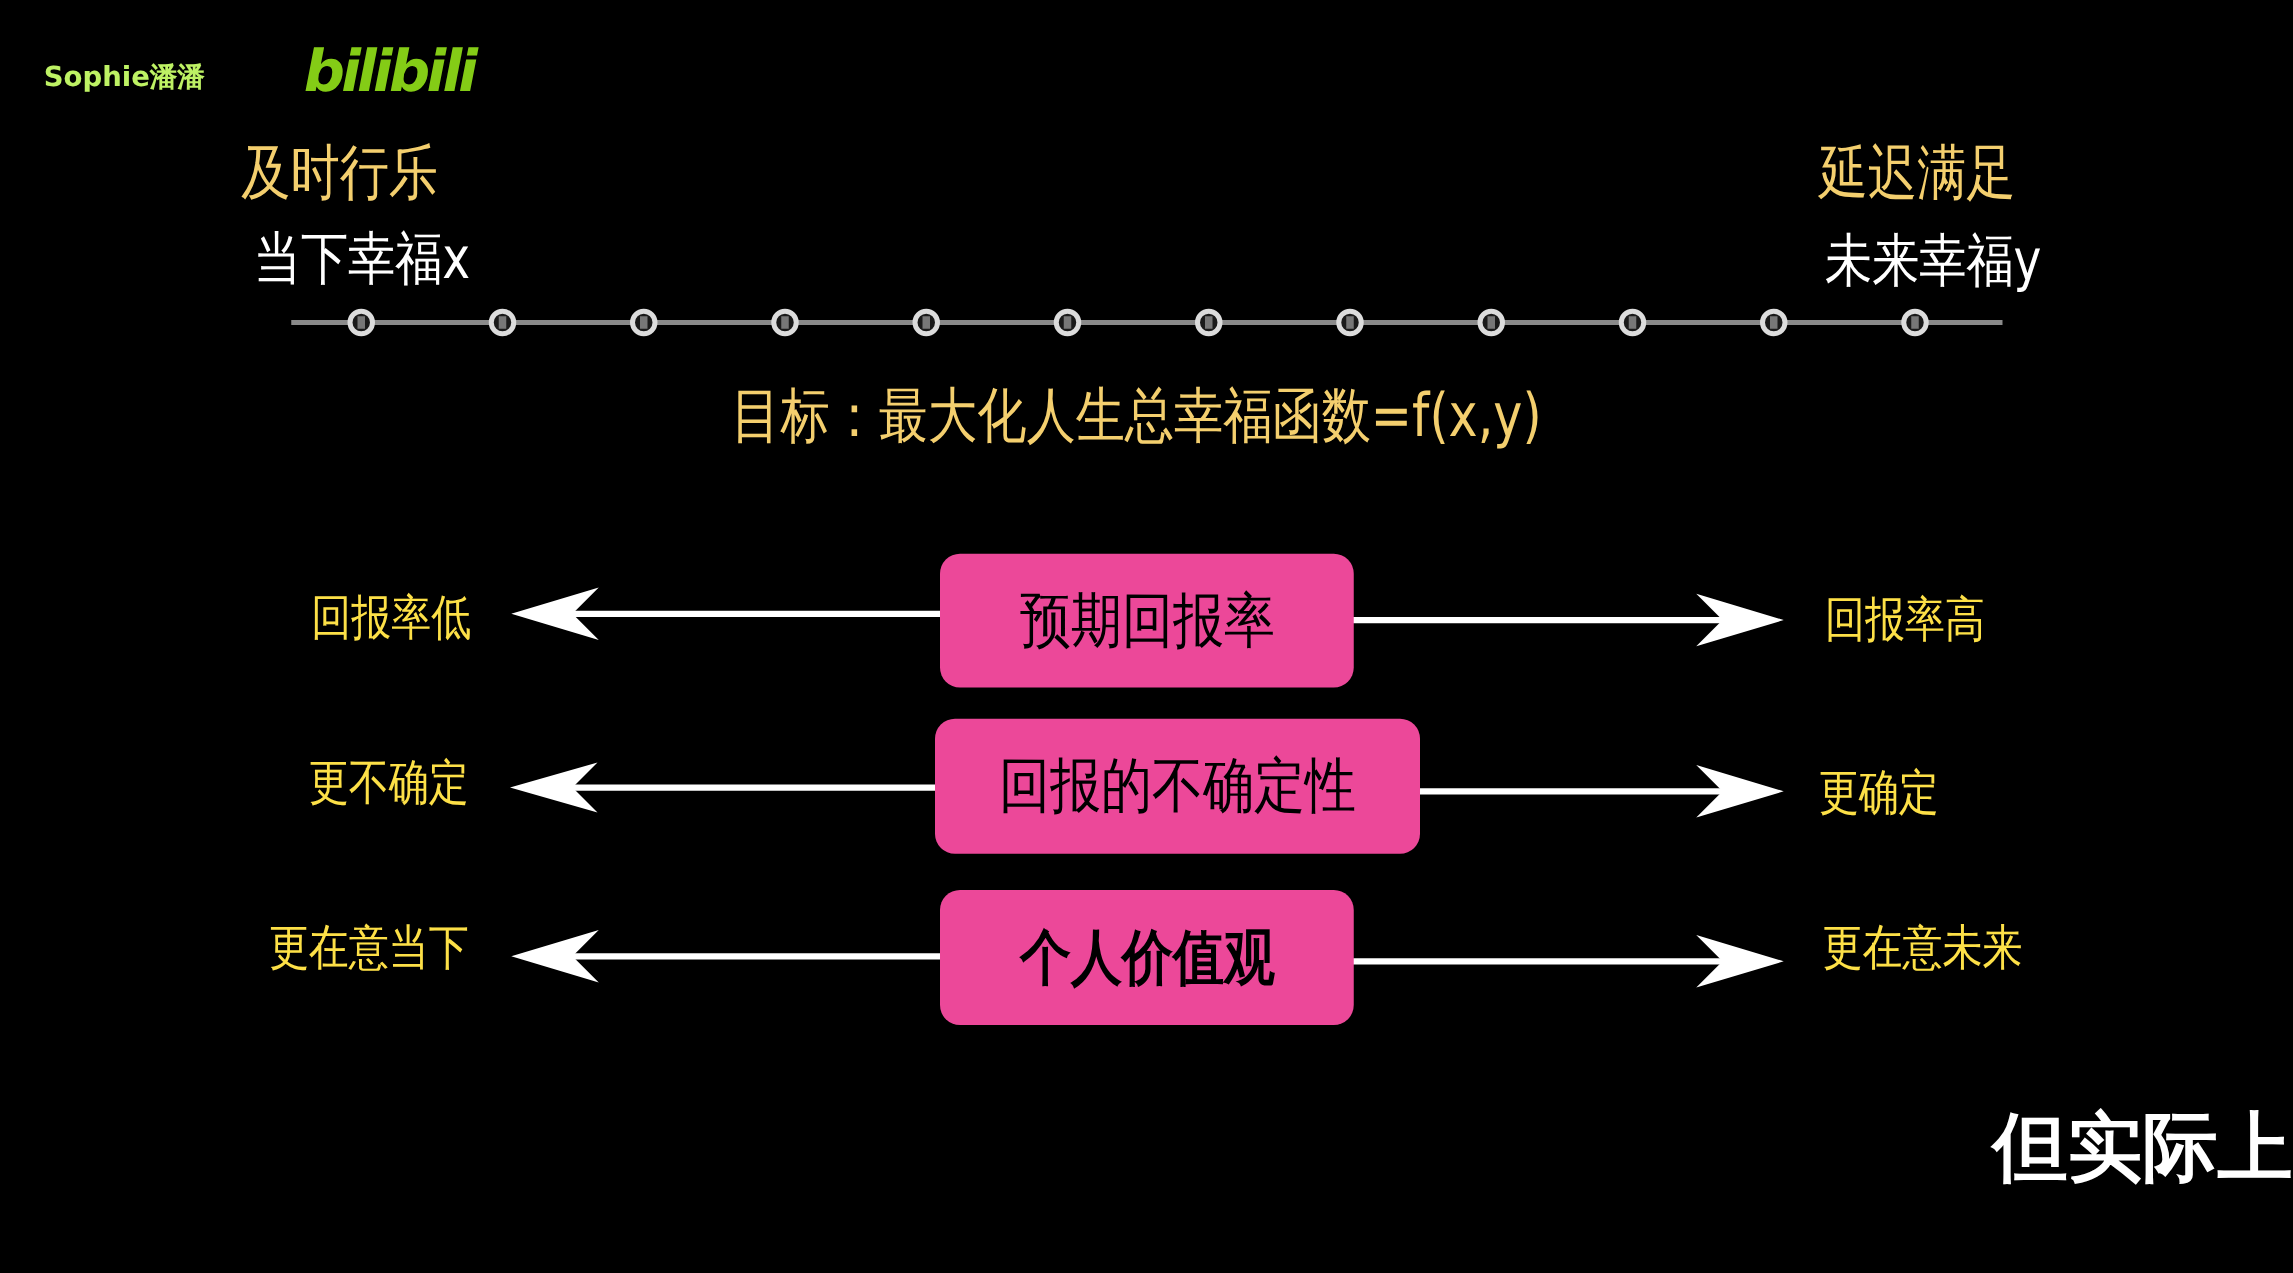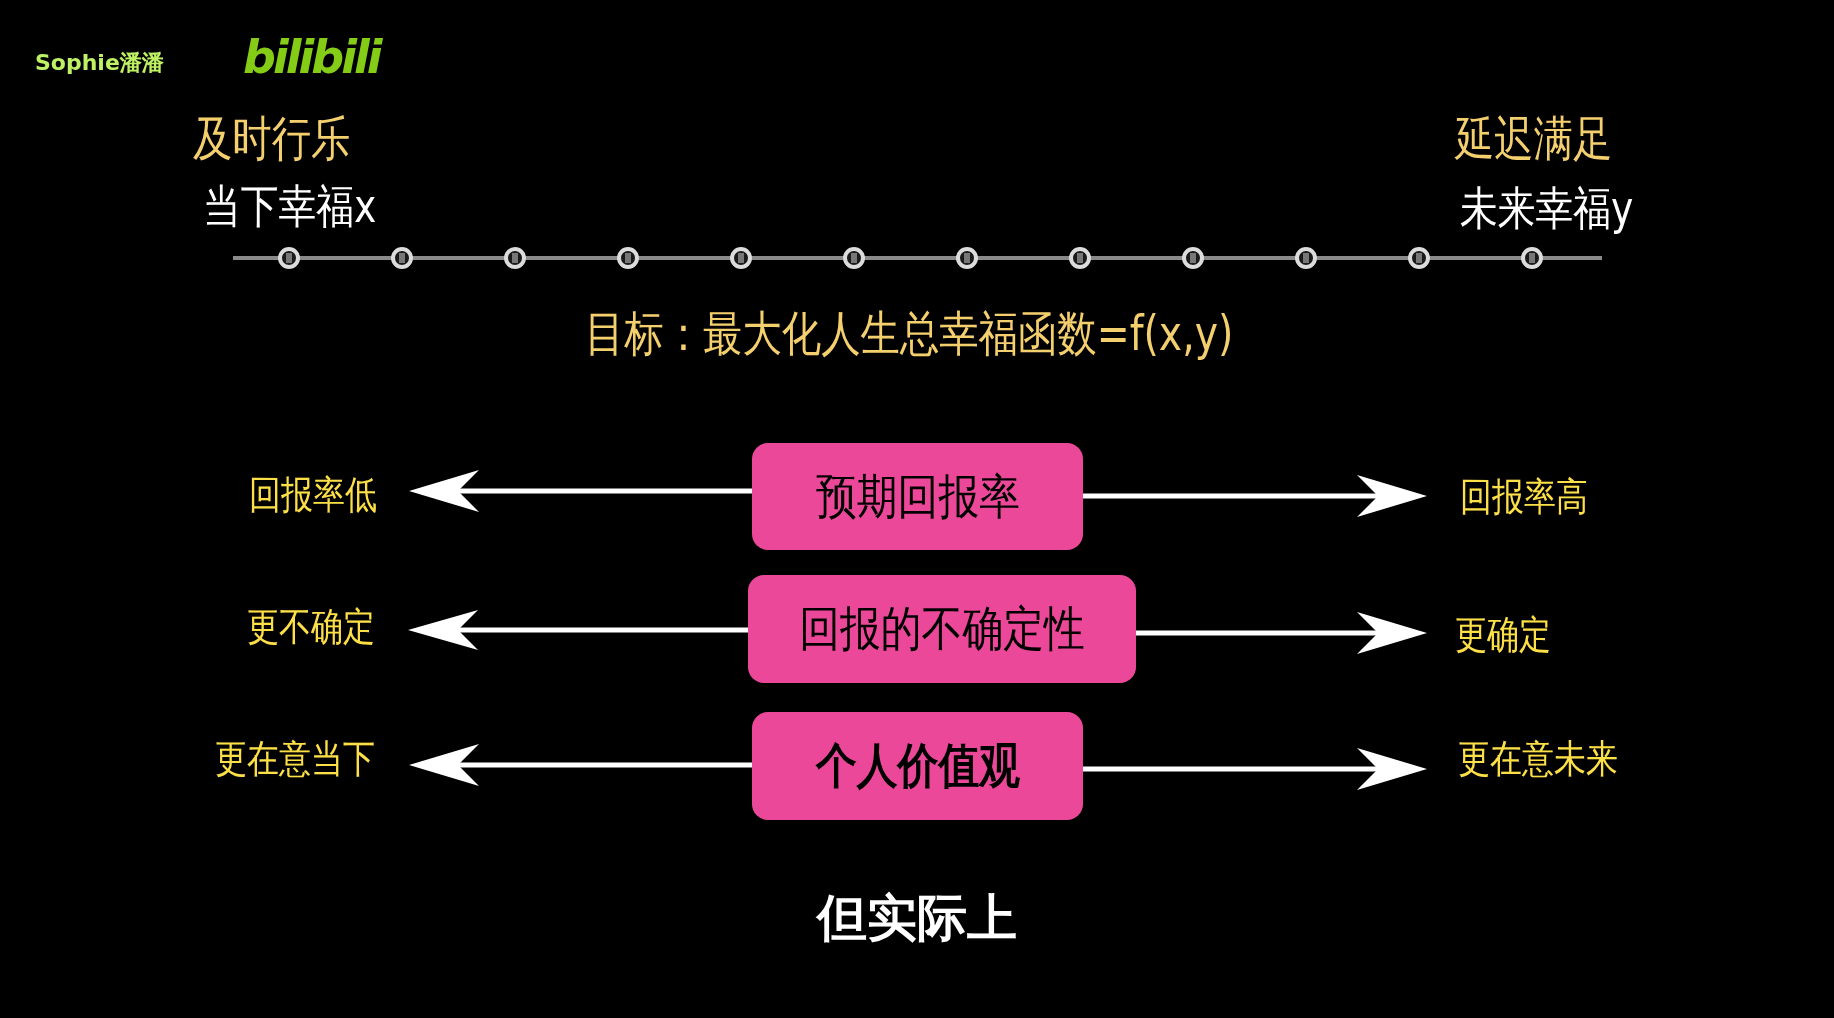--- a/index.html
+++ b/index.html
@@ -19,21 +19,21 @@
   .timeline { position:absolute; left:0; top:0; }
 
   .goal { left:585px; top:305px; font-size:48px; color:#f4cf6e; line-height:56px; }
 
   .box { position:absolute; background:#ec4899; border-radius:16px; display:flex;
          align-items:center; justify-content:center; color:#000; font-size:48px; }
   .box span { display:inline-block; transform:scaleX(0.85); }
 
   .label { font-size:39px; line-height:52px; color:#fde047; }
 
-  .bottom { left:0; width:1834px; top:888px; text-align:center; font-size:50px;
+  .bottom { left:0; width:1834px; top:888px; text-align:right; font-size:60px;
             font-weight:bold; line-height:60px; }
 </style>
 </head>
 <body>
 
 <div class="abs watermark">Sophie潘潘</div>
 <div class="abs logo">bilibili</div>
 
 <div class="abs title-gold" style="left:193px; top:108px;">
   <span class="cond">及时行乐</span>

